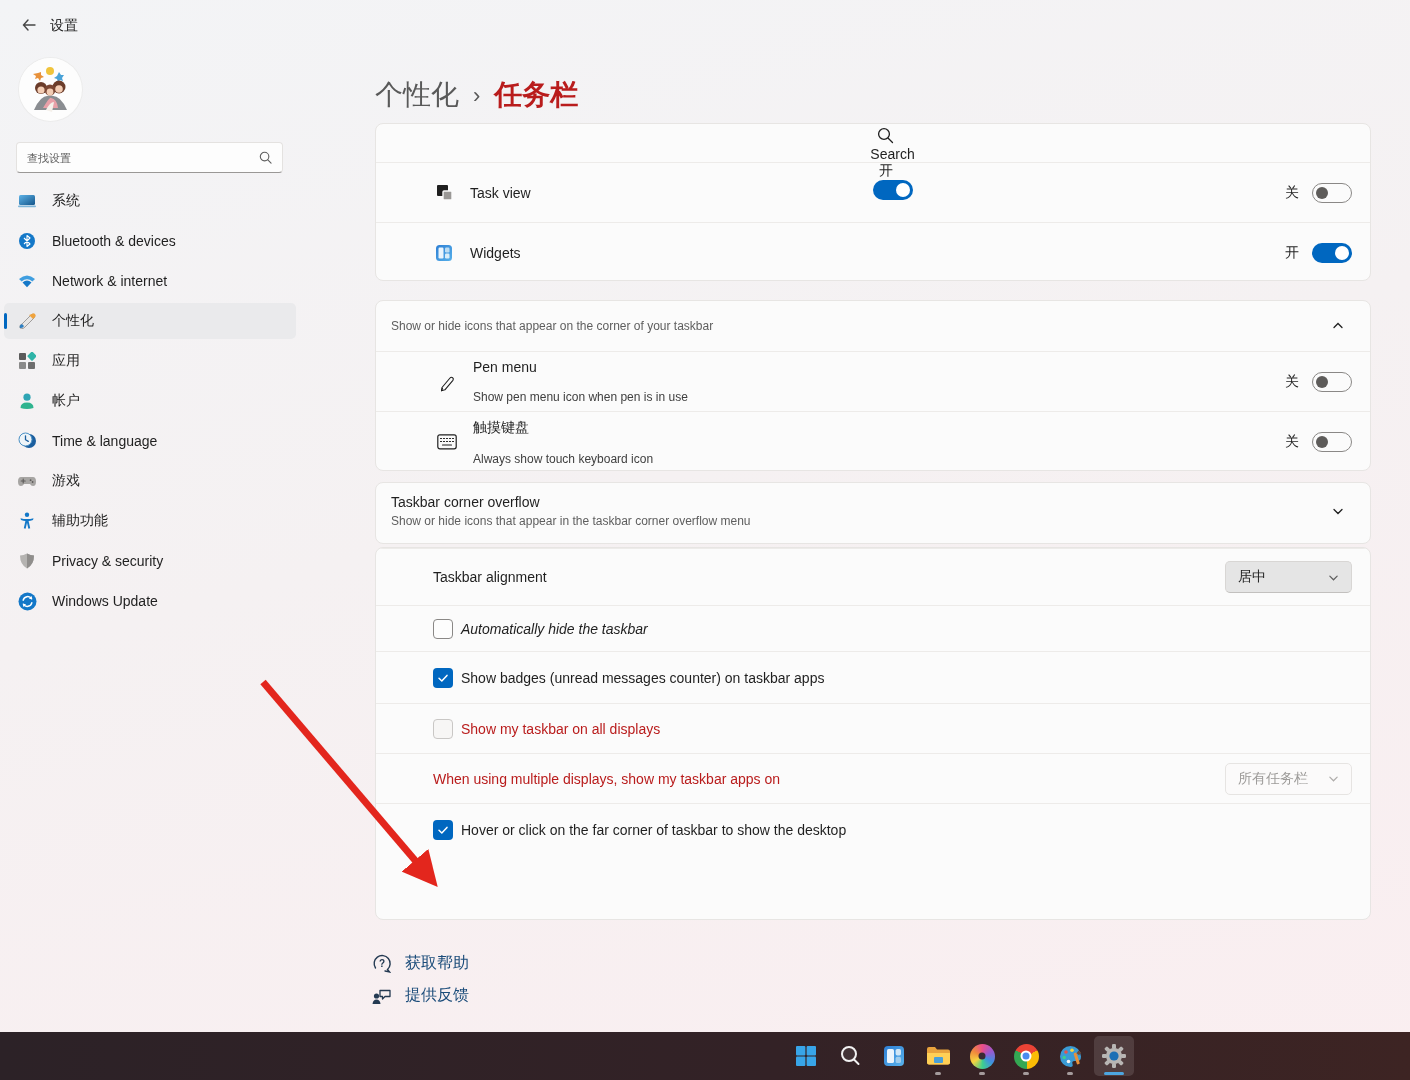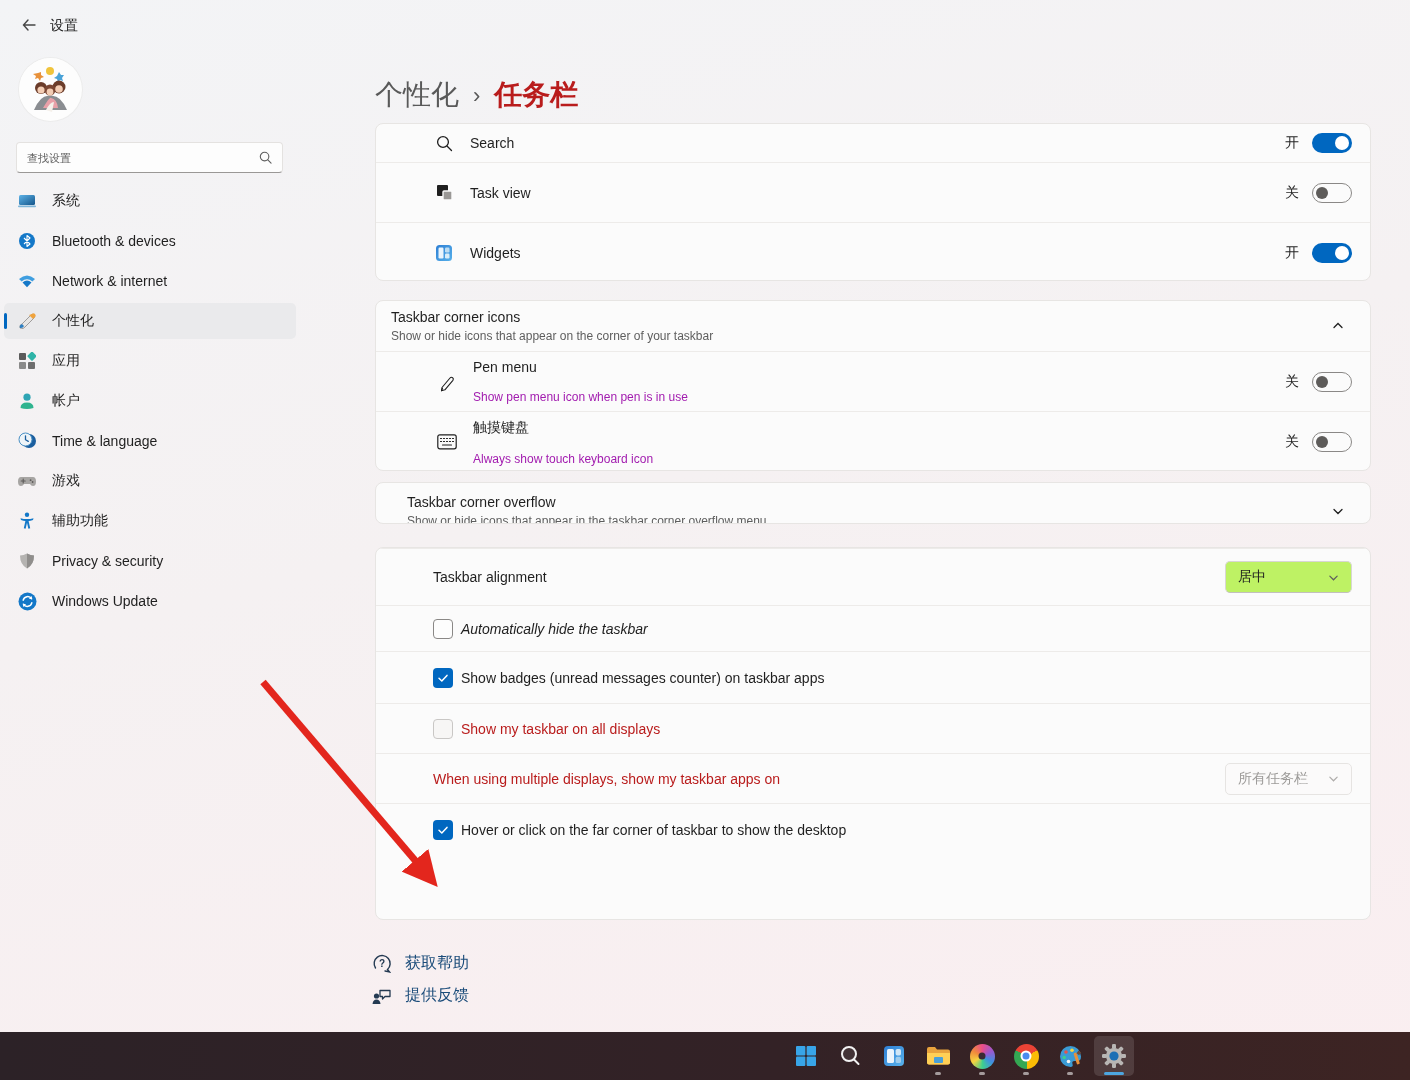--- a/index.html
+++ b/index.html
@@ -44,21 +44,21 @@
   
   .card { position:absolute; left:375px; width:996px; background:#fbfbfb;
     border:1px solid #e7e5e3; border-radius:8px; overflow:hidden; }
   .row { display:flex; align-items:center; border-top:1px solid #edebe9;
     padding:0 18px 0 57px; position:relative; }
   .row.noline { border-top:none; }
   .r-ic { width:22px; height:22px; margin-right:15px; flex:none;
     display:flex; align-items:center; justify-content:center; }
   .r-label { font-size:14px; }
   .two-line { display:flex; flex-direction:column; gap:15px; }
-  .r-desc { font-size:12px; color:#a21caf; }
+  .r-desc { font-size:12px; color:#404040; }
   .spacer { flex:1; }
   .state-lb { font-size:14px; margin-right:13px; }
   .toggle { width:40px; height:20px; border-radius:10px; position:relative; flex:none; }
   .toggle.on { background:#0067c0; }
   .toggle.on .knob { position:absolute; right:3px; top:3px; width:14px; height:14px;
     border-radius:50%; background:#ffffff; }
   .toggle.off { border:1px solid #8a8886; background:transparent; }
   .toggle.off .knob { position:absolute; left:3px; top:3px; width:12px; height:12px;
     border-radius:50%; background:#5e5c5a; }
   .sec-head { display:flex; flex-direction:column; justify-content:center; gap:4px;
@@ -66,21 +66,21 @@
   .sec-title { font-size:14px; }
   .sec-sub { font-size:12px; color:#5e5e5e; }
   .chev-btn { position:absolute; right:19px; top:50%; transform:translateY(-50%);
     width:26px; height:26px; display:flex; align-items:center; justify-content:center; }
   .cb { width:20px; height:20px; border-radius:4px; margin-right:8px; flex:none;
     display:flex; align-items:center; justify-content:center; }
   .cb.unchecked { border:1px solid #8a8886; background:#fdfdfd; }
   .cb.checked { background:#0067c0; }
   .cb.discb { border:1px solid #c9c7c5; background:#f7f6f5; }
   .dim { color:#b91c1c; }
-  .dd { width:127px; height:32px; background:#bef264; border:1px solid #d8d6d4;
+  .dd { width:127px; height:32px; background:#e5e5e5; border:1px solid #d8d6d4;
     border-bottom-color:#c2c0be; border-radius:5px; display:flex; align-items:center;
     justify-content:space-between; padding:0 12px; font-size:14px; flex:none; }
   .dd.disabled { color:#9d9b99; background:#fbfafa; border-color:#e6e4e2; }
 
   
   .help-link { position:absolute; left:371px; display:flex; align-items:center; gap:12px; }
   .help-link .lk { font-size:16px; color:#1b4c7a; }
 
   
   .arrow-svg { position:absolute; left:240px; top:660px; pointer-events:none; }
@@ -261,21 +261,21 @@
   </div>
 </div>
 
 <div class="breadcrumb">
   <span class="bc-parent">个性化</span>
   <span class="bc-sep">›</span>
   <span class="bc-current">任务栏</span>
 </div>
 
 <div class="card" style="top:123px;height:158px;">
-  <div class="row noline" style="height:38px;">
+  <div class="row noline" style="height:38px;flex-direction:column;">
     <span class="r-ic">
       <svg width="17" height="17" viewBox="0 0 17 17">
           <circle cx="7" cy="7" r="5.4" stroke="#1f1f1f" stroke-width="1.3" fill="none"></circle>
           <path d="M11.2 11.2 L15.5 15.5" stroke="#1f1f1f" stroke-width="1.3" stroke-linecap="round"></path>
         </svg>
     </span>
     <span class="r-label">Search</span>
     <span class="spacer"></span>
     <span class="state-lb">开</span>
     <div class="toggle on">
@@ -315,21 +315,20 @@
     <span class="spacer"></span>
     <span class="state-lb">开</span>
     <div class="toggle on">
         <div class="knob"></div>
       </div>
   </div>
 </div>
 
 <div class="card" style="top:300px;height:171px;">
   <div class="sec-head" style="height:50px;">
-    <span class="sec-title">Taskbar corner icons</span>
     <span class="sec-sub">Show or hide icons that appear on the corner of your taskbar</span>
     <span class="chev-btn">
       <svg width="12" height="12" viewBox="0 0 12 12">
           <path d="M2 7.5 L6 3.5 L10 7.5" stroke="#1f1f1f" stroke-width="1.3" fill="none" stroke-linecap="round"></path>
         </svg>
     </span>
   </div>
   <div class="row" style="height:60px;padding-left:60px;">
     <span class="r-ic">
       <svg width="20" height="20" viewBox="0 0 20 20">
@@ -359,21 +358,21 @@
       <span class="r-desc">Always show touch keyboard icon</span>
     </span>
     <span class="spacer"></span>
     <span class="state-lb">关</span>
     <div class="toggle off">
         <div class="knob"></div>
       </div>
   </div>
 </div>
 
-<div class="card" style="top:482px;height:42px;padding-left:16px;">
+<div class="card" style="top:482px;height:62px;">
   <div class="sec-head" style="height:56px;">
     <span class="sec-title">Taskbar corner overflow</span>
     <span class="sec-sub">Show or hide icons that appear in the taskbar corner overflow menu</span>
     <span class="chev-btn">
       <svg width="12" height="12" viewBox="0 0 12 12">
           <path d="M2 4.5 L6 8.5 L10 4.5" stroke="#1f1f1f" stroke-width="1.3" fill="none" stroke-linecap="round"></path>
         </svg>
     </span>
   </div>
 </div>

